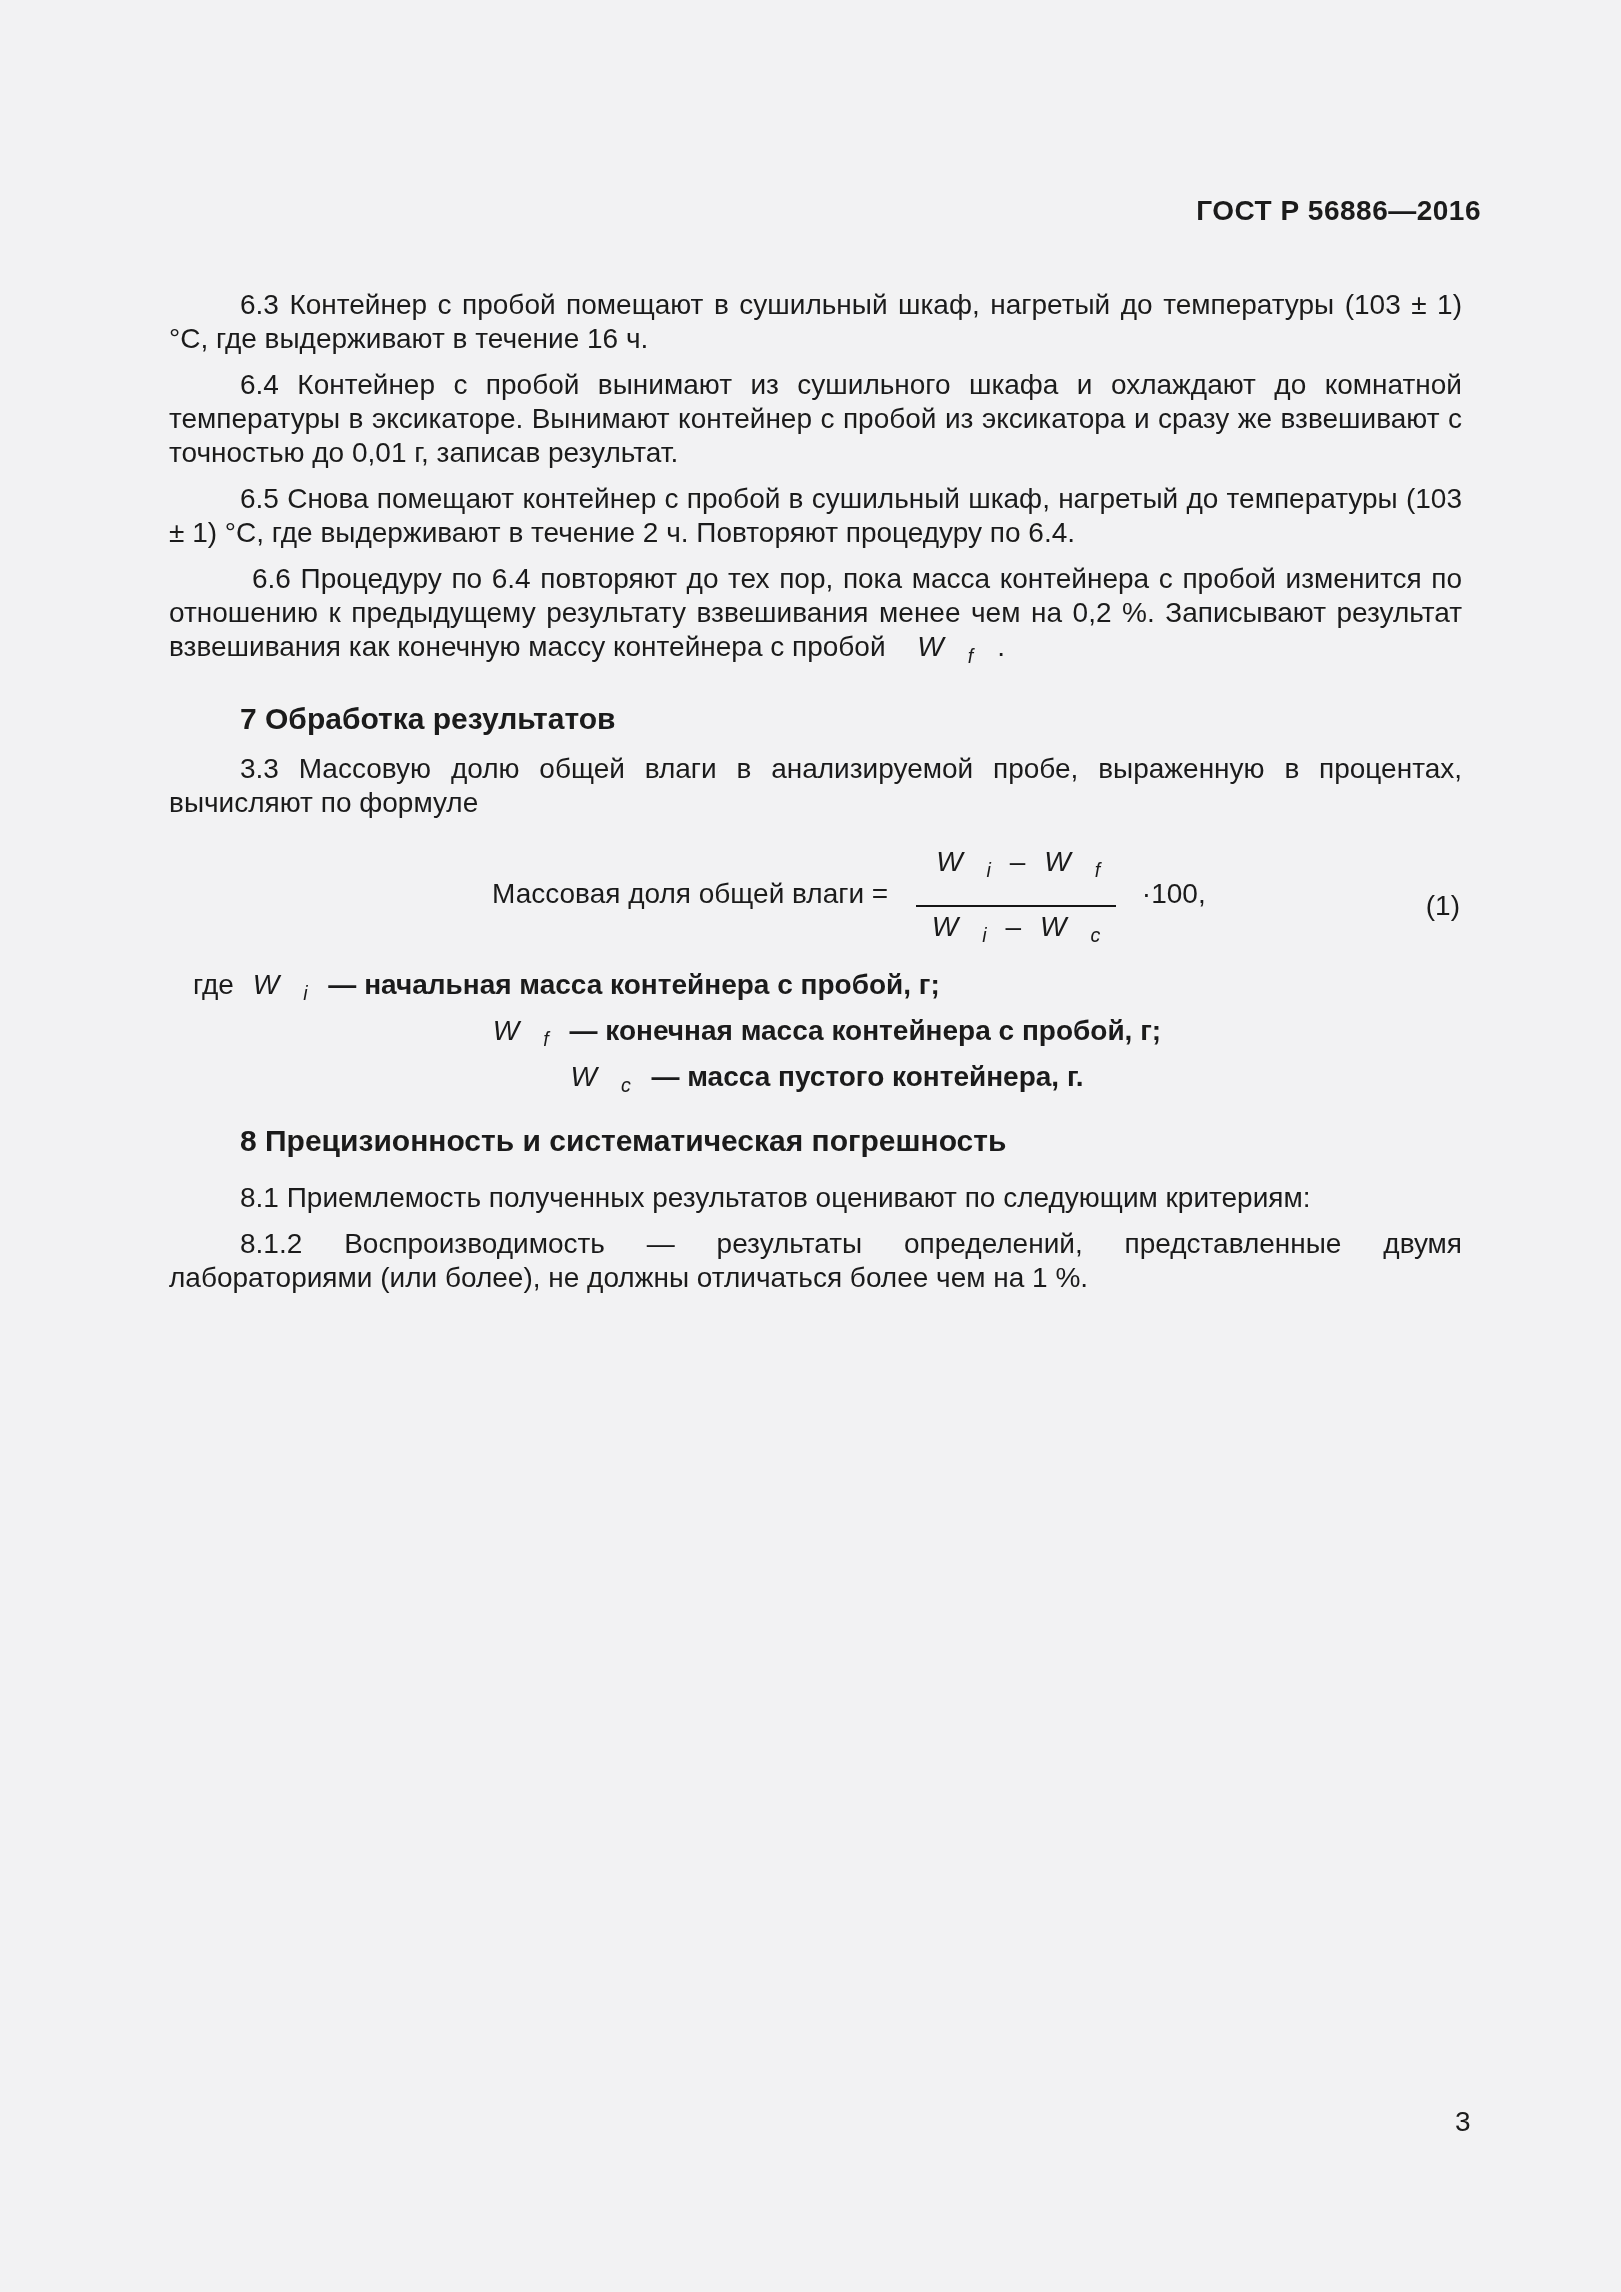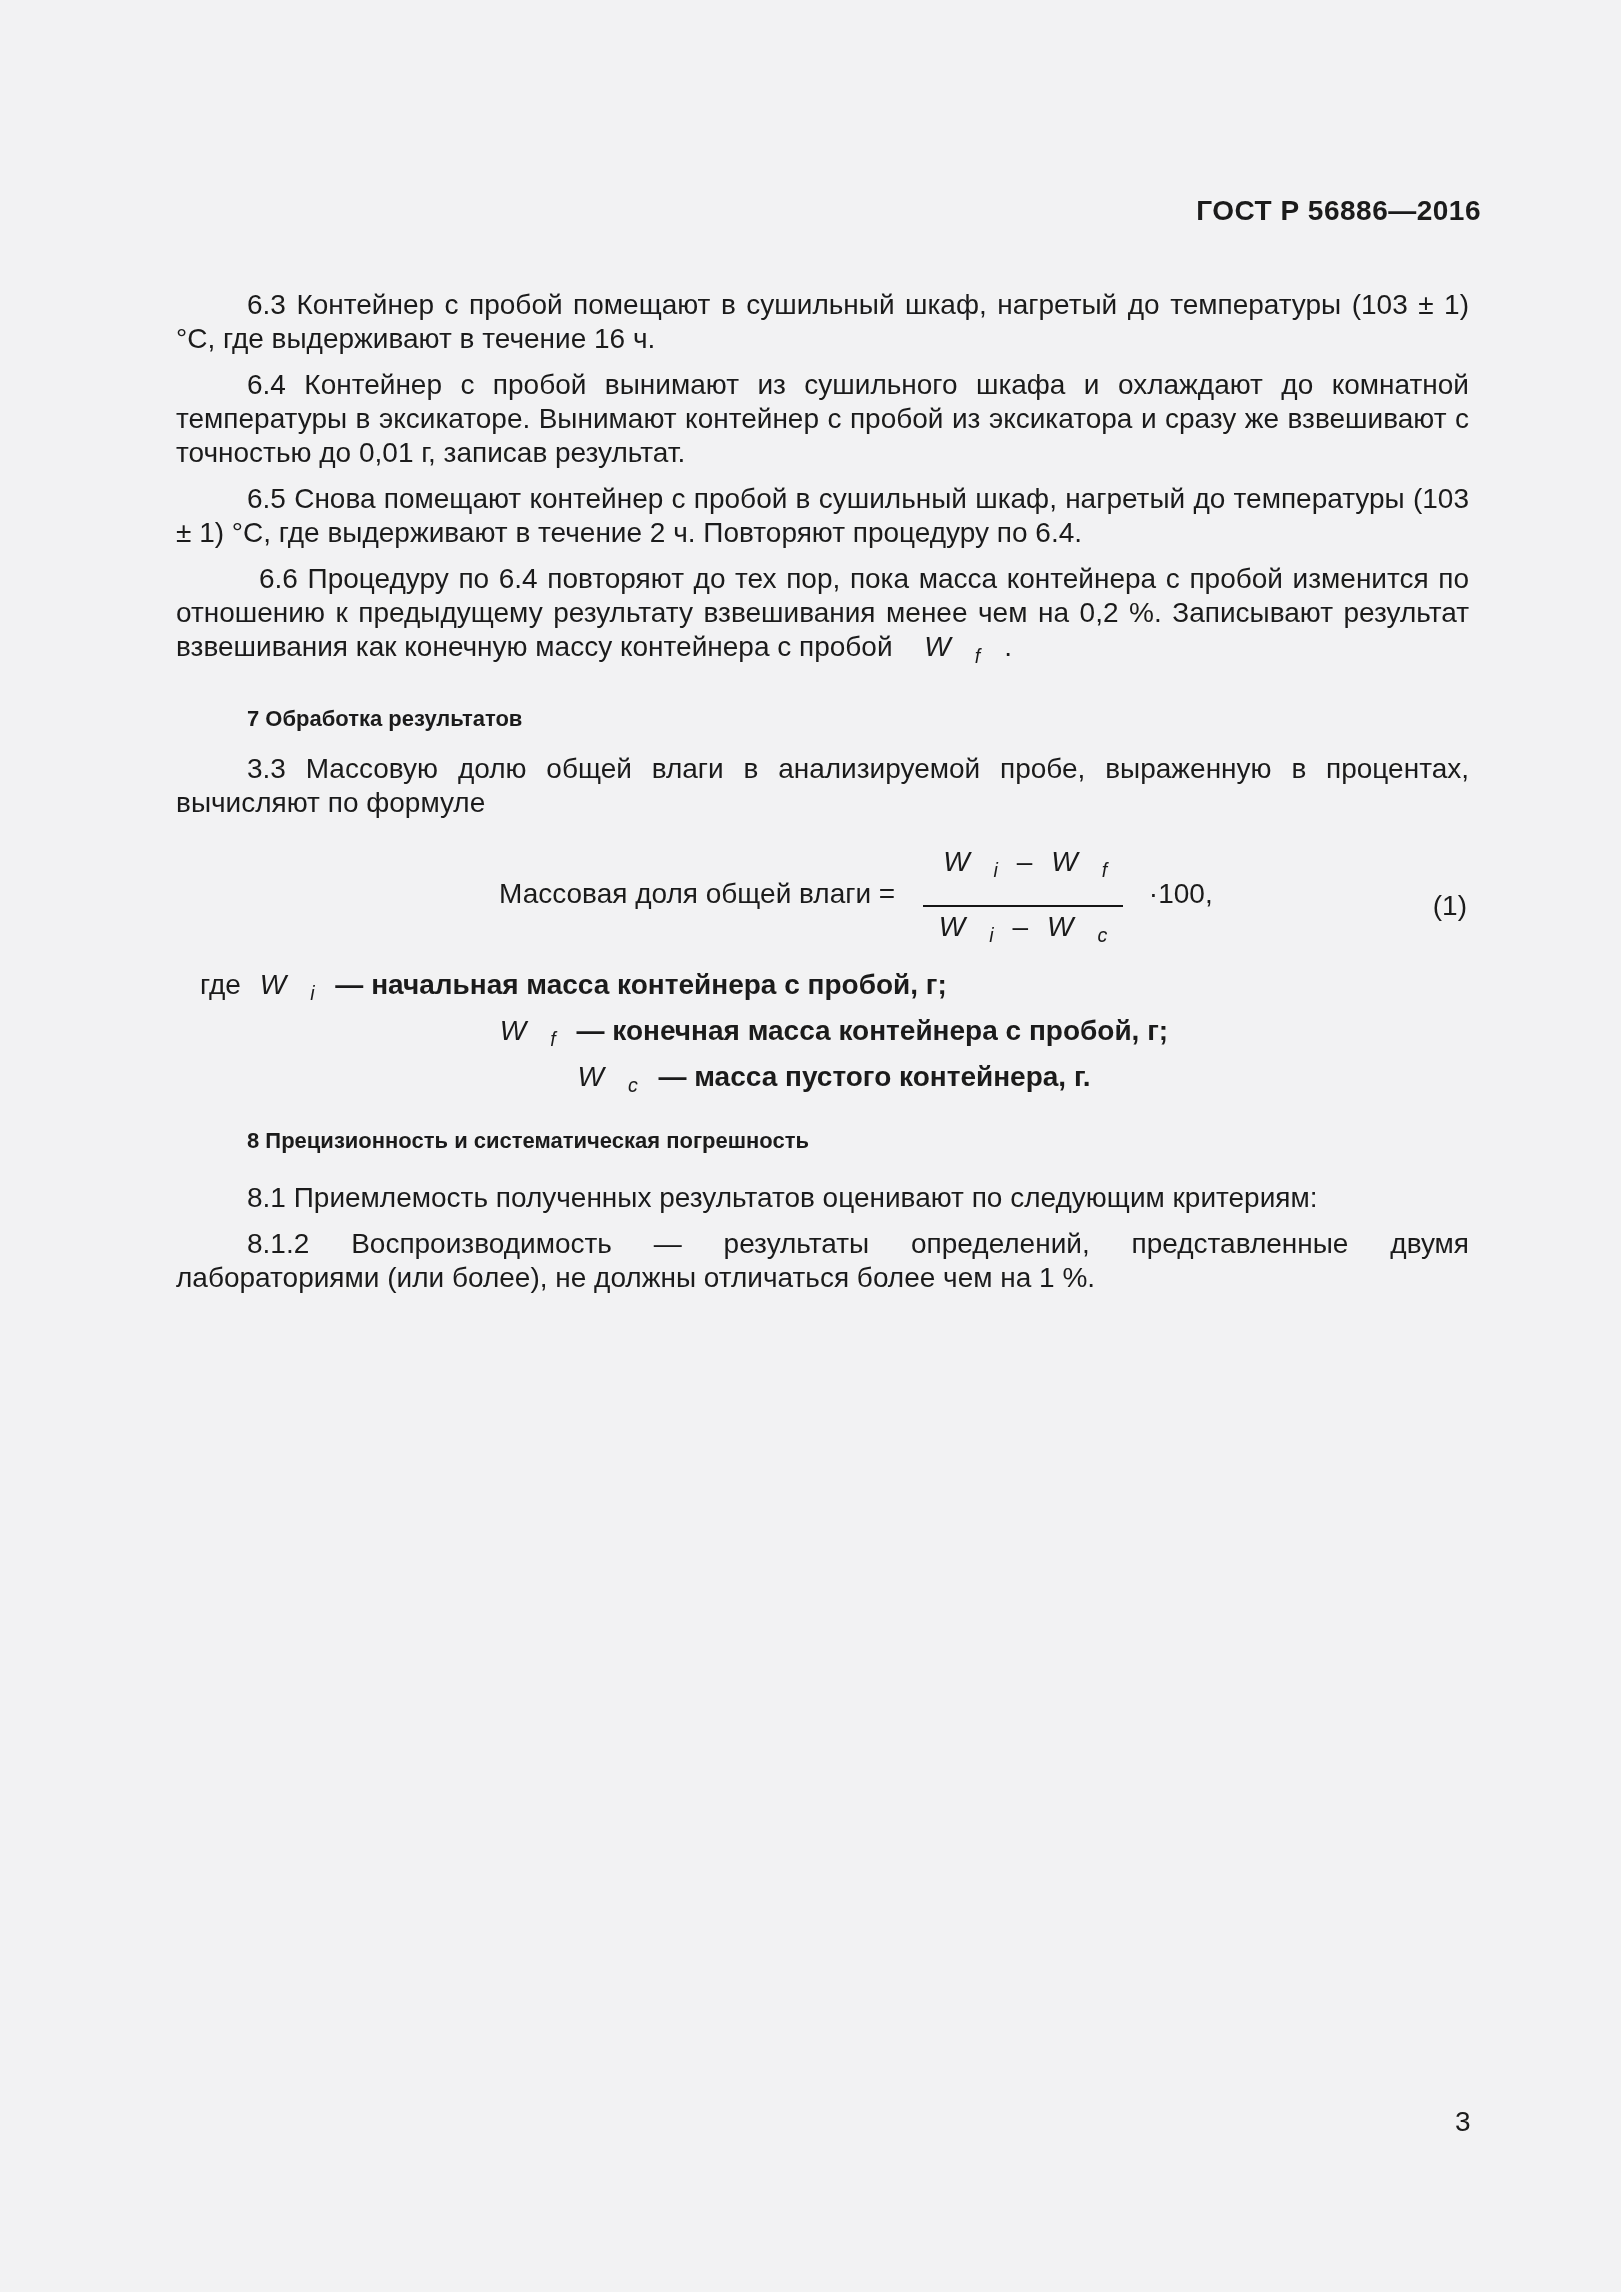--- a/index.html
+++ b/index.html
@@ -15,29 +15,29 @@
   .doc-header {
     position:absolute;
     top:147px; left:116px; width:1317px;
     text-align:right;
     font-weight:bold;
     font-size:28px;
     letter-spacing:0.5px;
   }
   .content {
     position:absolute;
-    top:228px; left:116px; width:1317px;
+    top:228px; left:109px; width:1317px;
     font-size:28px;
     line-height:34px;
     text-align:justify;
     hyphens:manual;
   }
   p.body { text-indent:71px; }
   .heading {
-    font-size:22px;
+    font-size:30px;
     line-height:35px;
     font-weight:bold;
     text-align:left;
     text-indent:71px;
   }
   .h7 { margin-top:37px; margin-bottom:15.7px; }
   .h8 { margin-top:29px; margin-bottom:23.5px; }
   .sym { font-style:italic; }
   sub.ssub {
     font-size:19.6px;

